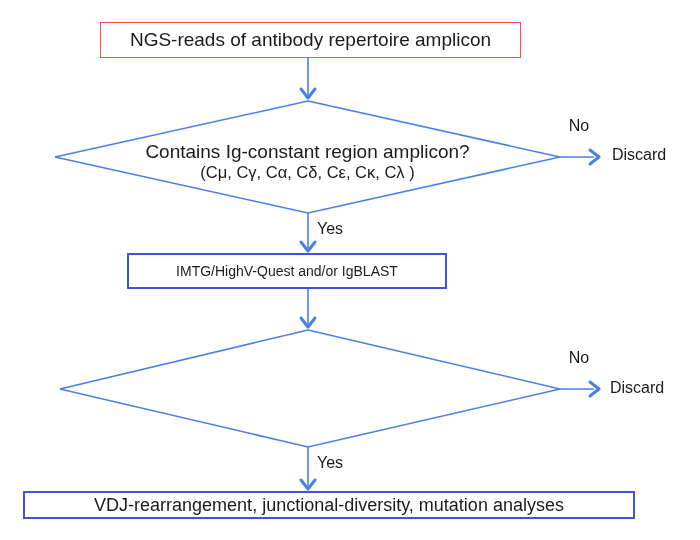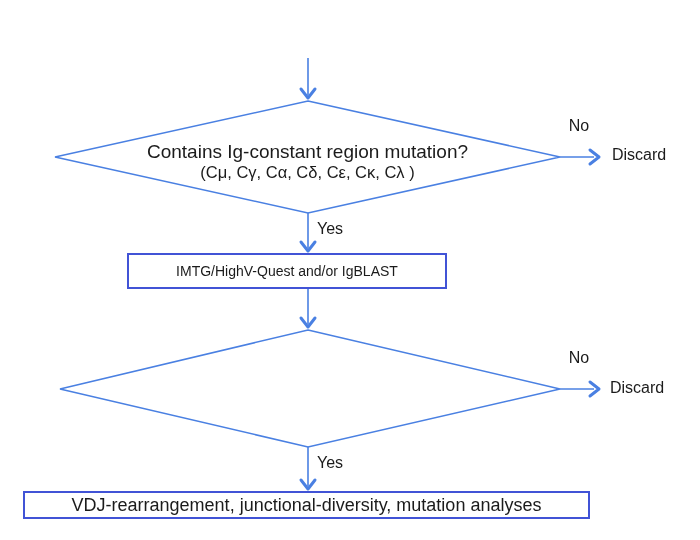--- a/index.html
+++ b/index.html
@@ -17,21 +17,21 @@
   .connectors{position:absolute;left:0;top:0;width:700px;height:540px;}
   .connectors .line{stroke:var(--connector);stroke-width:1.6;fill:none;}
   .connectors .head{stroke:var(--connector);stroke-width:3;fill:none;stroke-linecap:round;stroke-linejoin:round;}
   .connectors .diamond{stroke:var(--connector);stroke-width:1.5;fill:none;}
   .node{
     position:absolute;display:flex;align-items:center;justify-content:center;
     text-align:center;background:var(--background);box-sizing:border-box;
   }
   .box-start{left:100px;top:22px;width:421px;height:36px;border:1.6px solid var(--start-box-border);font-size:19px;}
   .box-process{left:127px;top:253px;width:320px;height:36px;border:2px solid var(--process-box-border);font-size:14px;}
-  .box-end{left:23px;top:491px;width:567px;height:28px;border:2px solid var(--process-box-border);font-size:18px;}
+  .box-end{left:23px;top:491px;width:612px;height:28px;border:2px solid var(--process-box-border);font-size:18px;}
   .diamond-label{
     position:absolute;display:flex;flex-direction:column;align-items:center;justify-content:center;
     text-align:center;pointer-events:none;
   }
   .d1{left:55px;top:101px;width:505px;height:112px;padding-top:8px;box-sizing:border-box;}
   .d1 .q{font-size:19px;}
   .d1 .sub{font-size:16.5px;margin-top:0;}
   .d2{left:60px;top:330px;width:500px;height:117px;}
   .d2 .q{font-size:19px;}
   .edge-label{position:absolute;font-size:16px;line-height:1;white-space:nowrap;}
@@ -77,23 +77,26 @@
       <line class="line" x1="560" y1="389" x2="594" y2="389"></line>
       <polyline class="head" points="590,382 599,389 590,396"></polyline>
     </g>
 
     <g>
       <line class="line" x1="308" y1="447" x2="308" y2="486"></line>
       <polyline class="head" points="301,480 308,489 315,480"></polyline>
     </g>
   </svg>
 
+  <div class="node box-start">
+    <span>NGS-reads of antibody repertoire amplicon</span>
+  </div>
 
   <div class="diamond-label d1">
-    <div class="q">Contains Ig-constant region mutation?</div>
+    <div class="q">Contains Ig-constant region amplicon?</div>
     <div class="sub">(Cμ, Cγ, Cα, Cδ, Cε, Cκ, Cλ )</div>
   </div>
 
   <div class="edge-label lbl-no1">No</div>
   <div class="edge-label lbl-discard1">Discard</div>
   <div class="edge-label lbl-yes1">Yes</div>
 
   <div class="node box-process">
     <span>IMTG/HighV-Quest and/or IgBLAST</span>
   </div>

